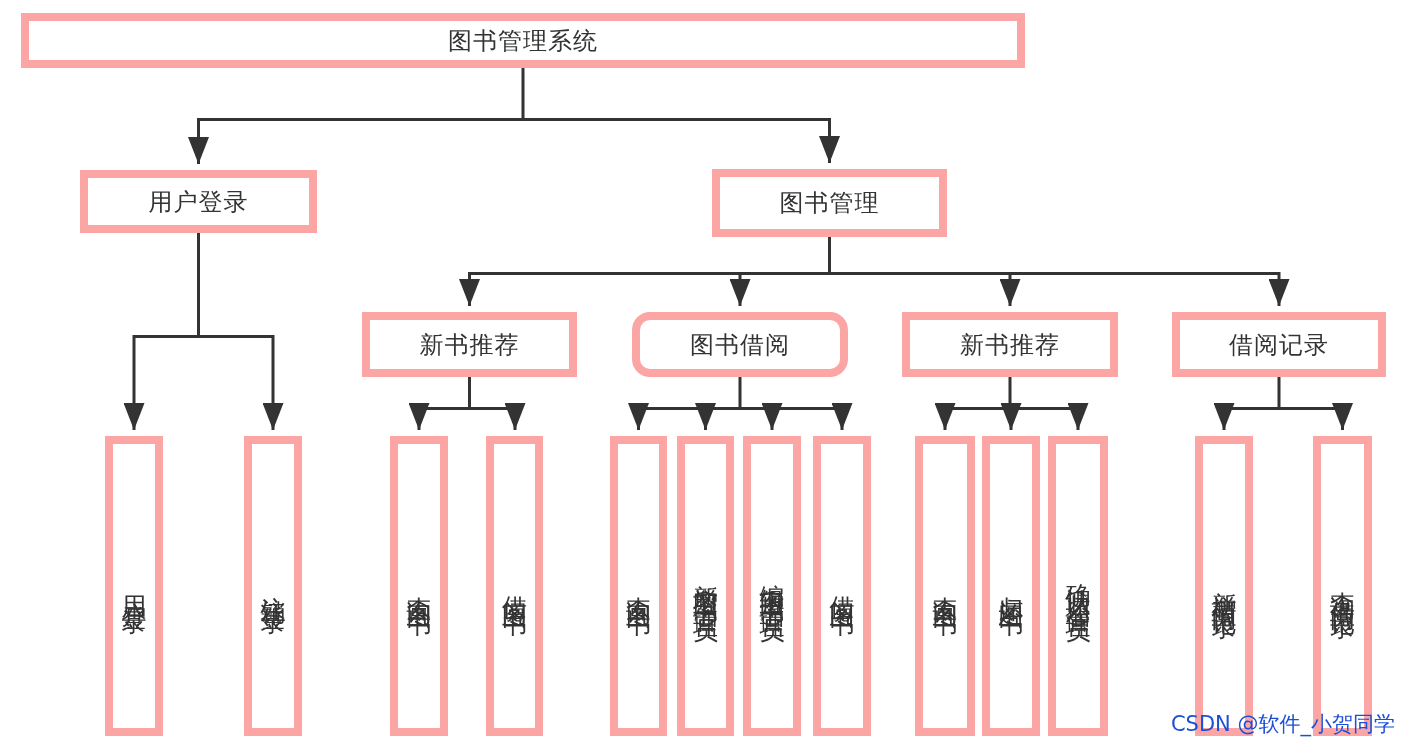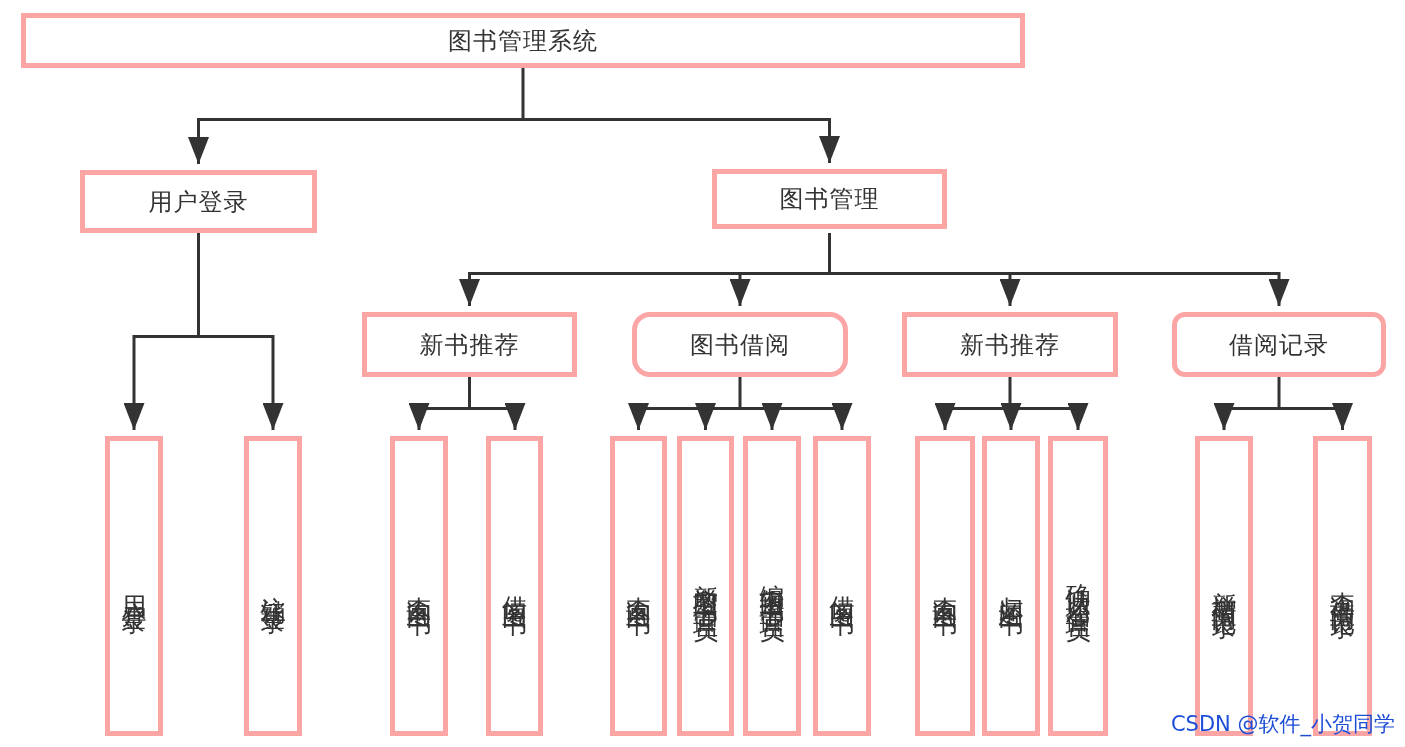--- a/index.html
+++ b/index.html
@@ -10,21 +10,21 @@
     background: #ffffff;
     font-family: "DejaVu Sans", sans-serif;
     overflow: hidden;
   }
   #wires { position: absolute; left: 0; top: 0; }
   .ln { stroke: #333333; stroke-width: 3; fill: none; }
   .node {
     position: absolute;
     box-sizing: border-box;
     background: #ffffff;
-    border: 5px solid #fca5a5;
+    border: 8px solid #fca5a5;
     color: #333333;
     display: flex;
     align-items: center;
     justify-content: center;
     text-align: center;
   }
   .h { font-size: 24px; letter-spacing: 1px; }
   .v {
     writing-mode: vertical-rl;
     text-orientation: mixed;
@@ -83,26 +83,26 @@
     <path class="ln" d="M1078,407 L1078,430" marker-end="url(#arw)"></path>
 
     <path class="ln" d="M1279,377 L1279,407 M1224,408.5 L1342.5,408.5"></path>
     <path class="ln" d="M1224,407 L1224,430" marker-end="url(#arw)"></path>
     <path class="ln" d="M1342.5,407 L1342.5,430" marker-end="url(#arw)"></path>
   </svg>
 
   <div class="node h" style="left:21px; top:13px; width:1004px; height:55px;">图书管理系统</div>
 
   <div class="node h" style="left:80px; top:170px; width:237px; height:63px;">用户登录</div>
-  <div class="node h" style="left:712px; top:169px; width:235px; height:60px;">图书管理</div>
+  <div class="node h" style="left:712px; top:169px; width:235px; height:68px;">图书管理</div>
 
   <div class="node h" style="left:362px; top:312px; width:215px; height:65px;">新书推荐</div>
   <div class="node h" style="left:632px; top:312px; width:216px; height:65px;border-radius:18px;">图书借阅</div>
   <div class="node h" style="left:902px; top:312px; width:216px; height:65px;">新书推荐</div>
-  <div class="node h" style="left:1172px; top:312px; width:214px; height:65px;border-radius:13px;">借阅记录</div>
+  <div class="node h" style="left:1172px; top:312px; width:214px; height:65px;">借阅记录</div>
 
   <div class="node v" style="left:105px; top:436px; width:58px; height:300px;">用户登录</div>
   <div class="node v" style="left:244px; top:436px; width:58px; height:300px;">注销登录</div>
 
   <div class="node v" style="left:390px; top:436px; width:58px; height:300px;">查询图书</div>
   <div class="node v" style="left:486px; top:436px; width:57px; height:300px;">借阅图书</div>
 
   <div class="node v" style="left:610px; top:436px; width:57px; height:300px;">查询图书</div>
   <div class="node v" style="left:677px; top:436px; width:57px; height:300px;">新增图书（管理员）</div>
   <div class="node v" style="left:743px; top:436px; width:58px; height:300px;">编辑图书（管理员）</div>

